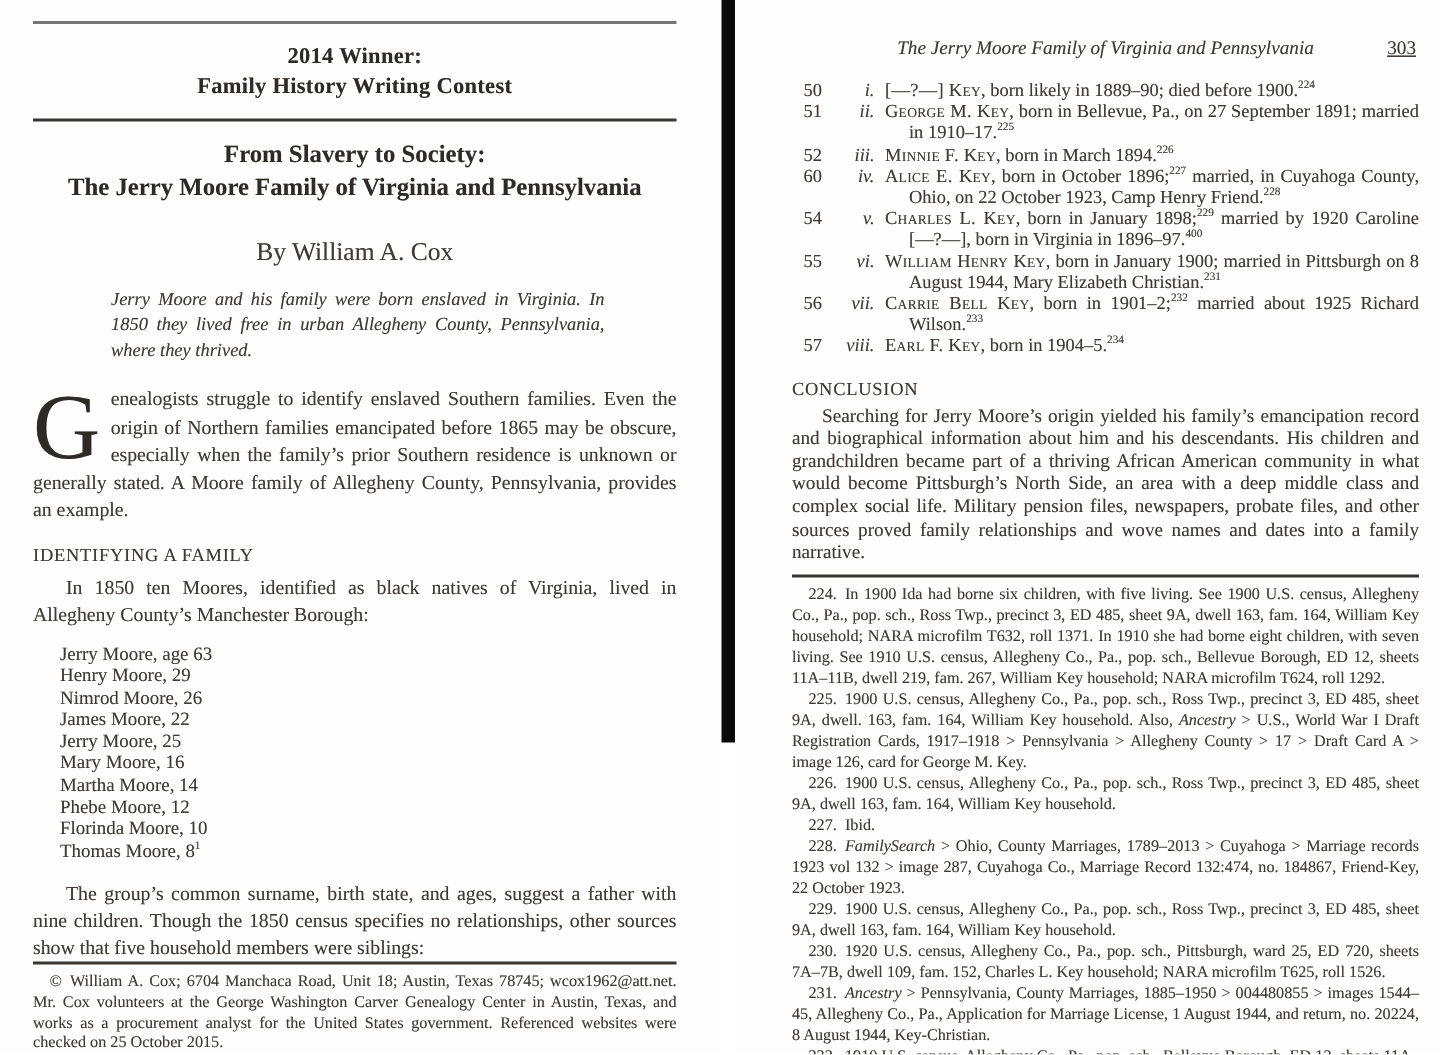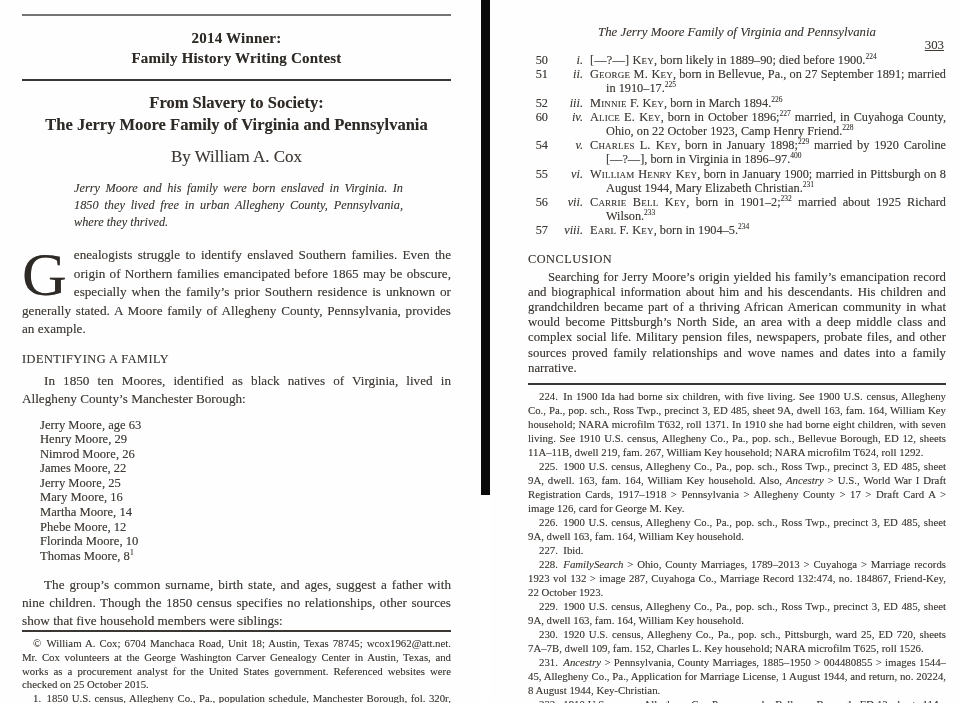--- a/index.html
+++ b/index.html
@@ -22,39 +22,39 @@
   .spread{display:flex;width:960px;height:495px;background:var(--paper);justify-content:space-between;}
   .page{height:703px;overflow:hidden;display:flex;flex-direction:column;background:var(--paper);}
   .page-left{width:481px;padding:8px 30px 9px 22px;}
   .gutter{width:9px;background:var(--divider);flex:none;}
   .page-right{width:470px;padding:12px 14px 6px 38px;}
 
   
   .rule-top{border-top:2px solid var(--rule-light);margin-top:6px;}
   .contest{margin-top:12px;text-align:center;font-weight:bold;font-size:15px;line-height:20px;color:var(--ink-dark);letter-spacing:.2px;}
   .rule-mid{border-top:2px solid var(--rule-dark);margin-top:11px;}
-  .article-title{margin:11px 0 0;text-align:center;font-weight:bold;font-size:16.5px;line-height:22px;color:var(--ink-dark);}
+  .article-title{margin:11px 0 11px;text-align:center;font-weight:bold;font-size:16.5px;line-height:22px;color:var(--ink-dark);}
   .byline{margin-top:11px;text-align:center;font-size:17px;}
   .abstract{margin:13px 48px 0 52px;font-style:italic;font-size:12.3px;line-height:17px;text-align:justify;}
   .intro{margin:15px 0 0;font-size:13.2px;line-height:18.5px;text-align:justify;}
   .dropcap{float:left;font-size:62px;line-height:50px;margin:3px 7px 0 0;color:var(--ink-dark);}
   .section-heading{margin:13px 0 0;font-size:12.3px;font-weight:normal;letter-spacing:.5px;color:var(--ink);}
   .para{margin:5px 0 0;font-size:13.2px;line-height:18px;text-align:justify;text-indent:22px;}
   .para.siblings{margin-top:13px;}
   .census-list{list-style:none;margin:10px 0 0 18px;padding:0;font-size:12.6px;line-height:14.6px;}
   .fn-block{margin-top:auto;}
   .fn-rule{border-top:2px solid var(--rule-dark);}
   .fn-list{margin-top:5px;font-size:10.8px;line-height:13.6px;text-align:justify;}
   .fn{margin:0;text-indent:11px;}
   .fn-id{white-space:pre;}
 
   
   .running-head{position:relative;margin-top:12px;font-size:12.8px;line-height:16px;}
   .running-title{display:block;text-align:center;font-style:italic;padding:0 34px;}
-  .page-num{position:absolute;right:2px;top:13px;font-style:normal;text-decoration:underline;}
+  .page-num{position:absolute;right:2px;top:0;font-style:normal;text-decoration:underline;}
   .children{margin-top:13px;font-size:12.3px;line-height:14.2px;}
   .child-row{display:flex;align-items:flex-start;text-align:justify;}
   .child-num{flex:none;width:20px;text-align:right;}
   .child-roman{flex:none;width:27px;text-align:right;font-style:italic;margin-left:8px;}
   .child-body{flex:1;margin-left:7px;padding-left:16px;text-indent:-16px;}
   .sc{font-variant:small-caps;letter-spacing:.2px;}
   .conclusion-heading{margin:14px 0 0;font-size:12.3px;font-weight:normal;letter-spacing:.5px;}
   .conclusion{margin:3px 0 0;font-size:12.8px;line-height:15.2px;text-align:justify;text-indent:20px;}
   .rfn-rule{border-top:2px solid var(--rule-dark);margin-top:7px;}
   .rfn-list{margin-top:4px;font-size:10.8px;line-height:14px;text-align:justify;}

